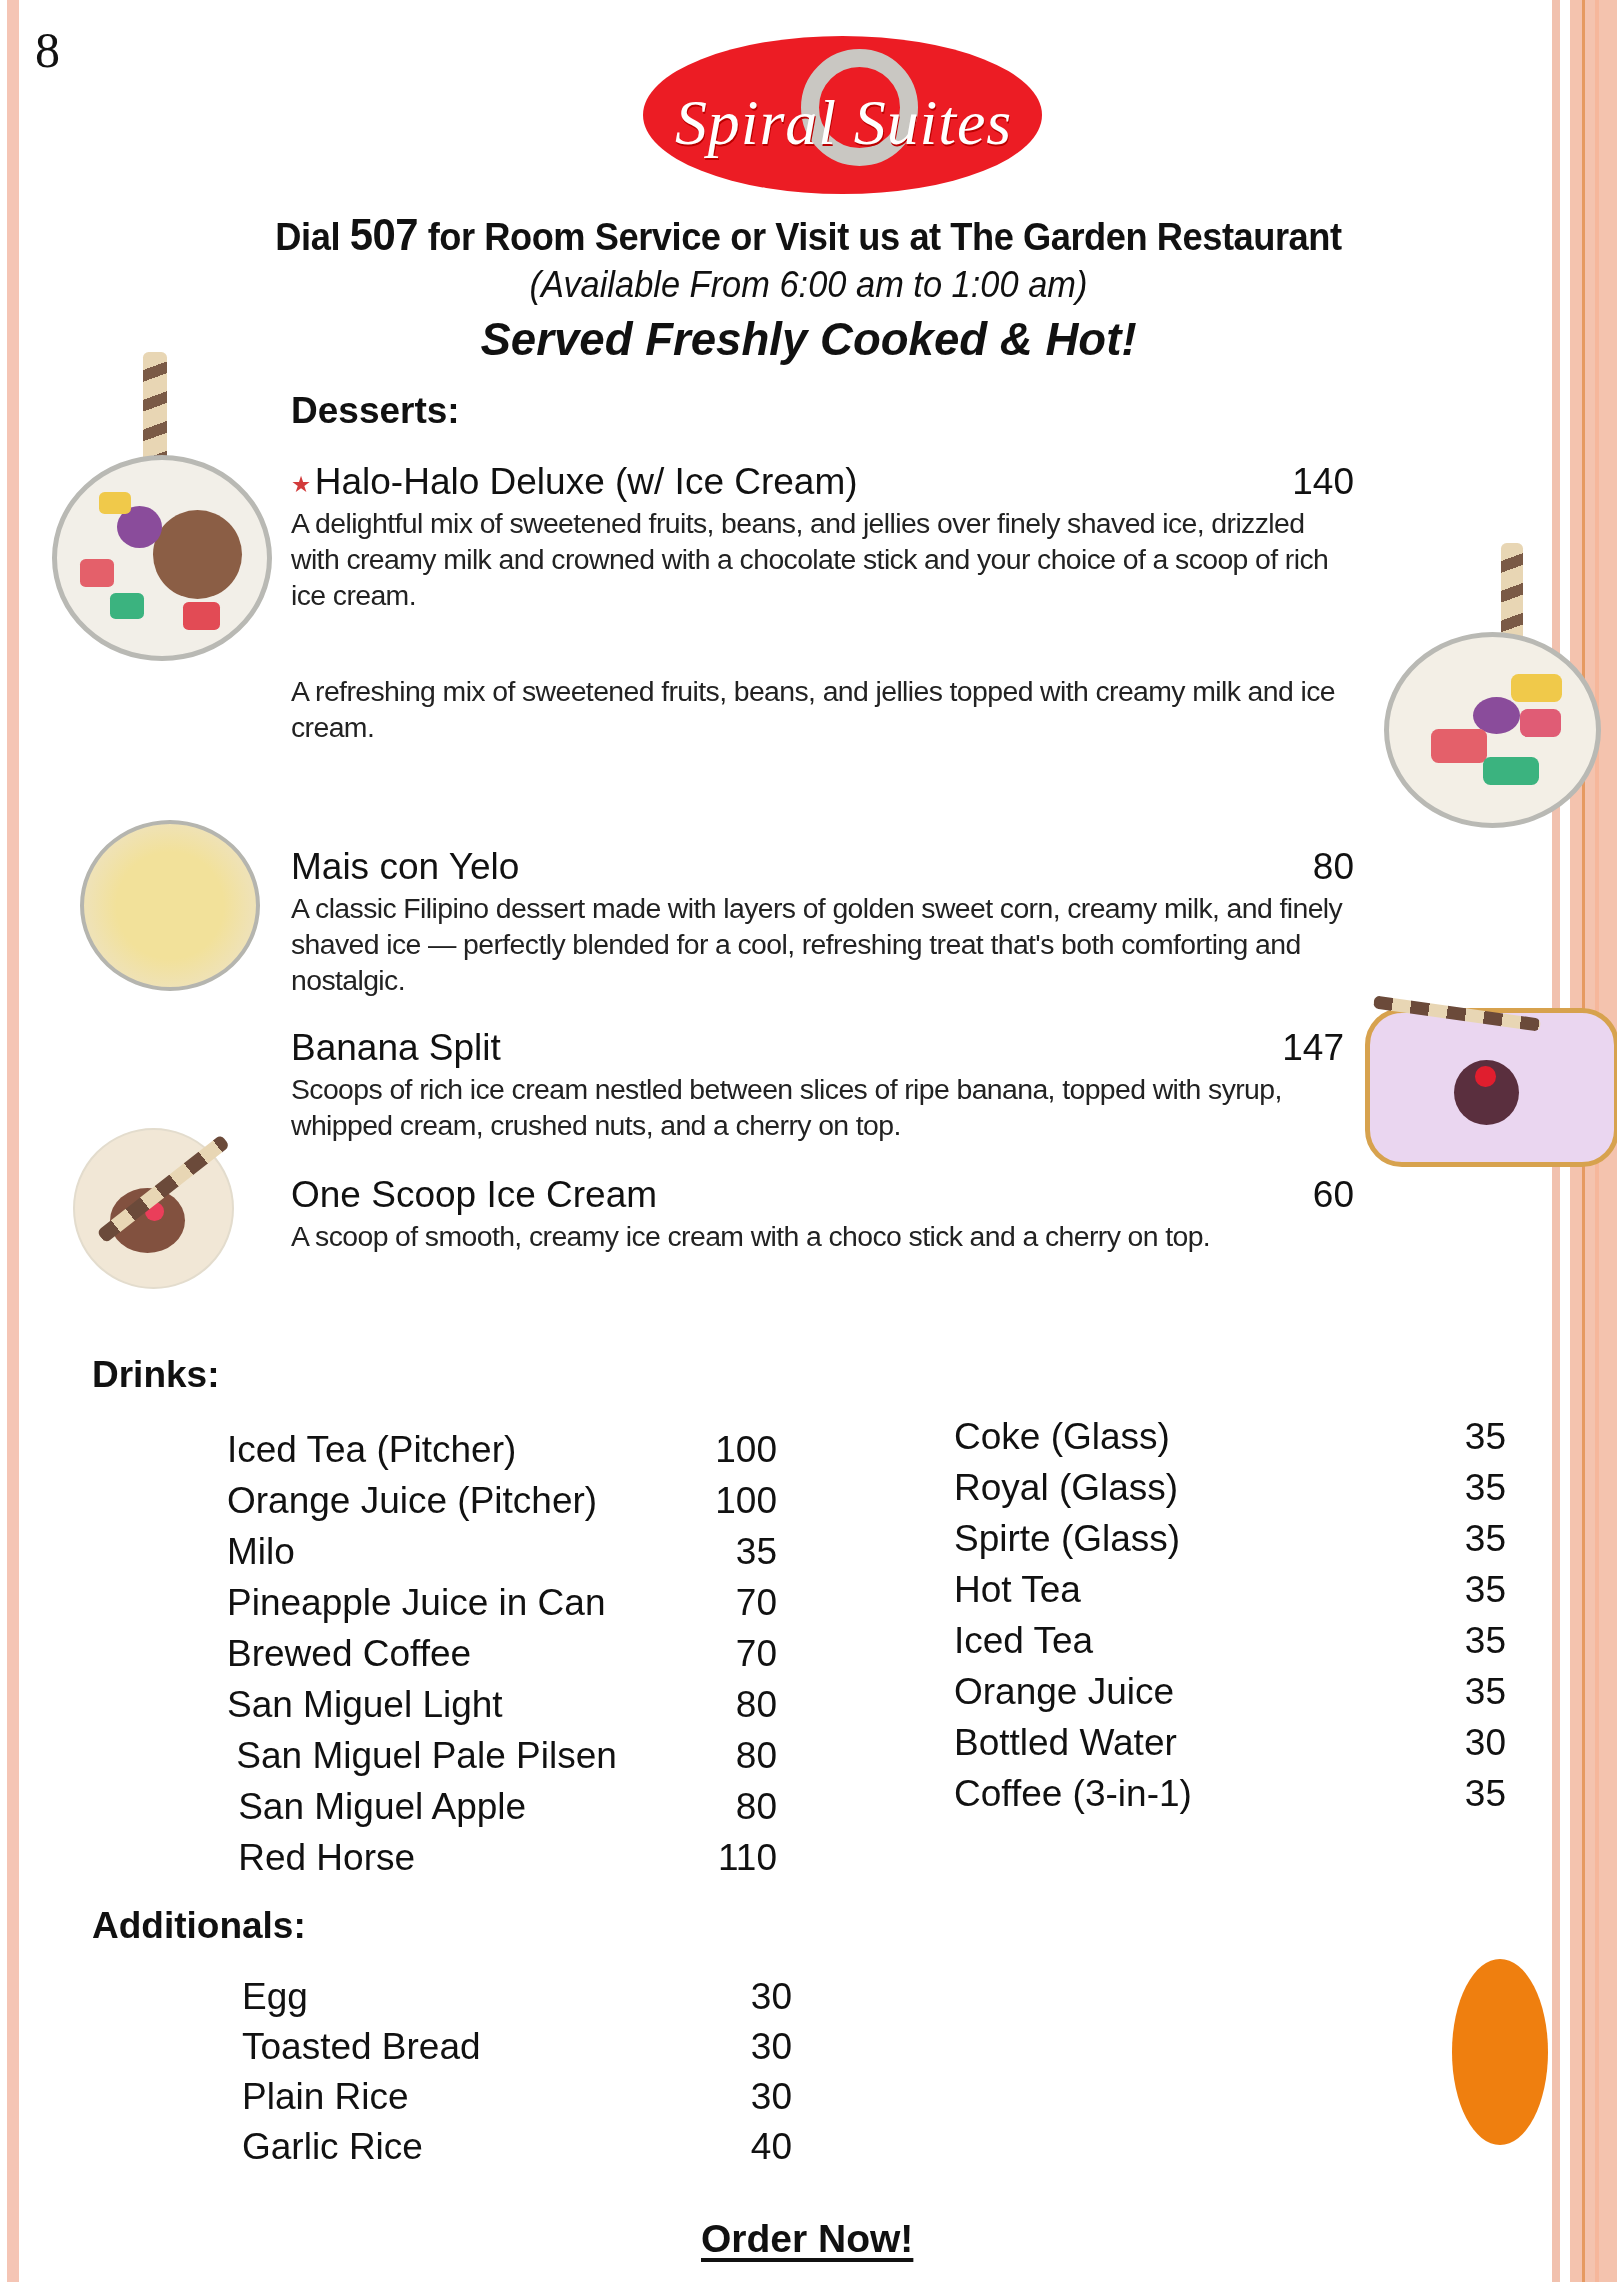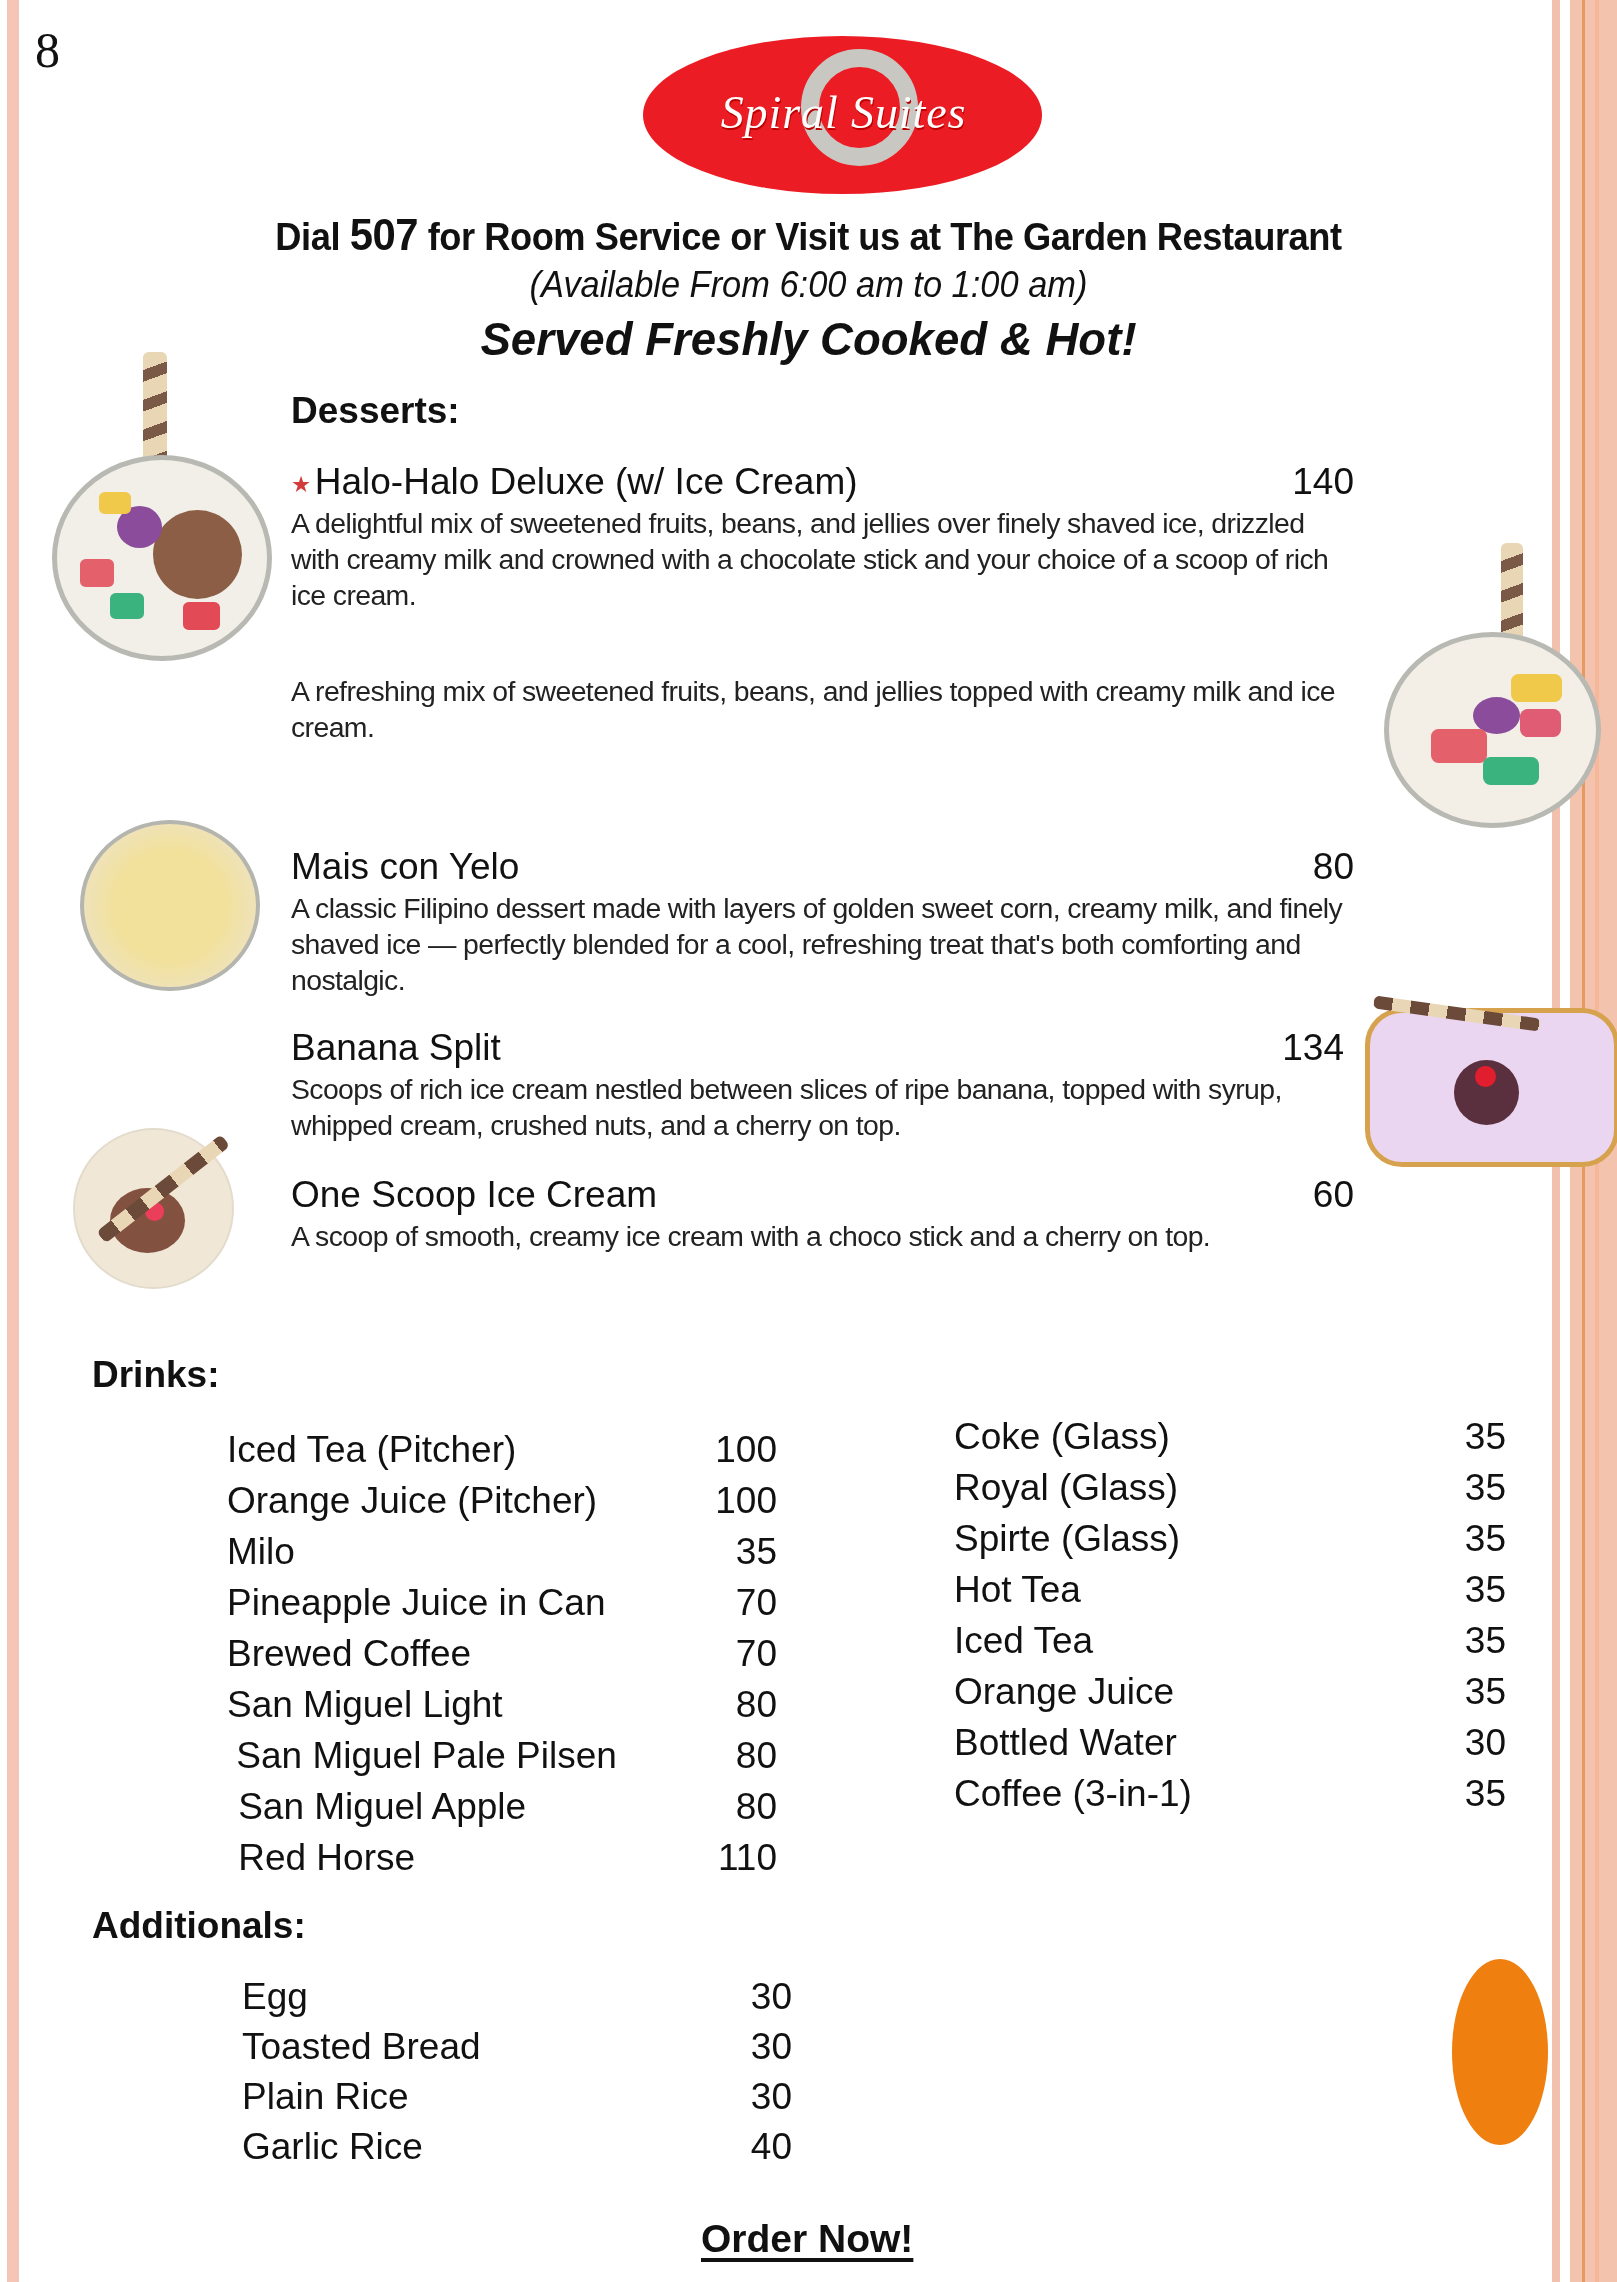--- a/index.html
+++ b/index.html
@@ -17,21 +17,21 @@
     .rs2 { left: 17.7px; width: 48px; background: #f4c3ae; }
     .rs3 { left: 30px; width: 2.8px; background: #e69a61; }
     .rs4 { left: 43px; width: 3.7px; background: #f6b79b; }
 
     .page-number { position: absolute; left: 35px; top: 20.5px; font-family: "Liberation Serif", serif; font-size: 50px; }
 
     
     .logo { position: absolute; left: 643px; top: 28px; width: 401px; height: 168px; }
     .logo .oval { position: absolute; left: 0; top: 7.5px; width: 399px; height: 158px; border-radius: 50%; background: #ec1c24; }
     .logo .ring { position: absolute; left: 158px; top: 20.5px; width: 117px; height: 117px; border-radius: 50%; border: 18.6px solid #c9c7c2; box-sizing: border-box; }
-    .logo .logo-text { position: absolute; left: 0; right: 0; top: 58px; text-align: center; font-family: "Liberation Serif", serif; font-style: italic; font-size: 46px; color: #fff; letter-spacing: 0.9px; text-shadow: 0.9px 1.9px 0 #b00; }
+    .logo .logo-text { position: absolute; left: 0; right: 0; top: 58px; text-align: center; font-family: "Liberation Serif", serif; font-style: italic; font-size: 64px; color: #fff; letter-spacing: 0.9px; text-shadow: 0.9px 1.9px 0 #b00; }
 
     .header-line { position: absolute; left: 0; width: 1617px; text-align: center; }
     .h-dial { top: 209px; font-size: 39px; font-weight: bold; letter-spacing: -0.5px; transform: scaleX(0.93); }
     .h-dial .big { font-size: 45px; }
     .h-avail { top: 264px; font-size: 37px; font-style: italic; transform: scaleX(0.93); }
     .h-served { top: 311px; font-size: 47px; font-style: italic; font-weight: 900; transform: scaleX(0.97); }
 
     .section-title { position: absolute; font-weight: bold; font-size: 37px; }
 
     
@@ -103,21 +103,21 @@
   <div class="row">
     <span class="name">Mais con Yelo</span>
     <span class="price">80</span>
   </div>
   <div class="desc">A classic Filipino dessert made with layers of golden sweet corn, creamy milk, and finely shaved ice — perfectly blended for a cool, refreshing treat that's both comforting and nostalgic.</div>
 </div>
 
 <div class="dessert" style="top:1027px; width:1053px;">
   <div class="row">
     <span class="name">Banana  Split</span>
-    <span class="price">134</span>
+    <span class="price">147</span>
   </div>
   <div class="desc" style="width:1025px;">Scoops of rich ice cream nestled between slices of ripe banana, topped with syrup, whipped cream, crushed nuts, and a cherry on top.</div>
 </div>
 
 <div class="dessert" style="top:1174px;">
   <div class="row">
     <span class="name">One Scoop Ice Cream</span>
     <span class="price">60</span>
   </div>
   <div class="desc">A scoop of smooth, creamy ice cream with  a choco stick and a cherry on top.</div>

